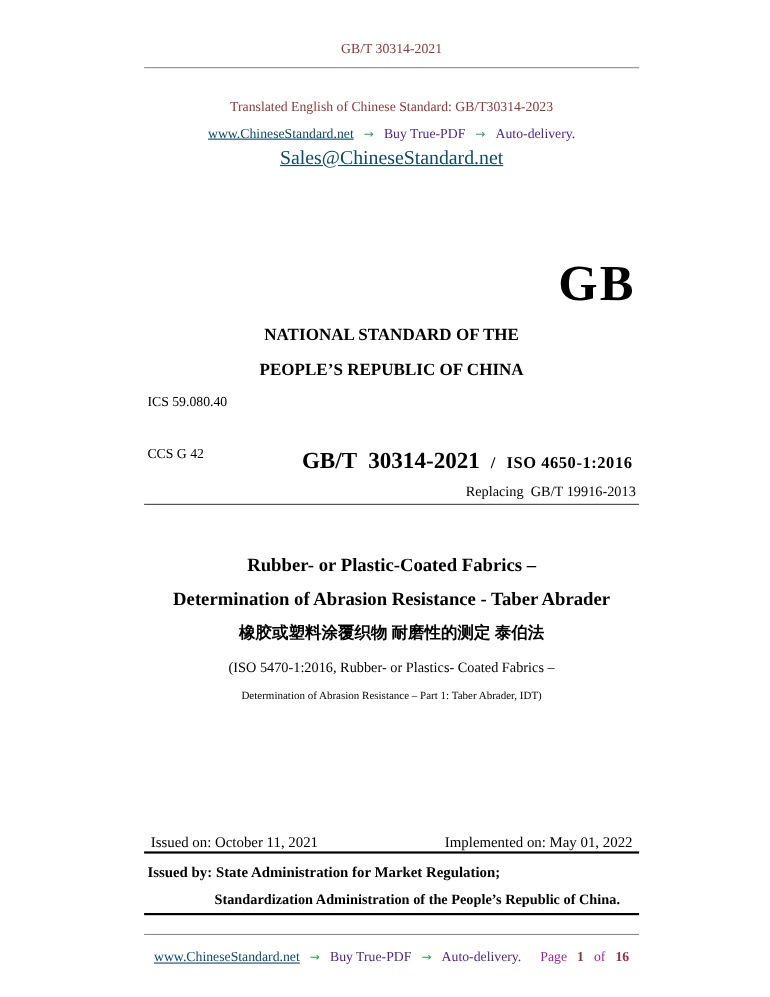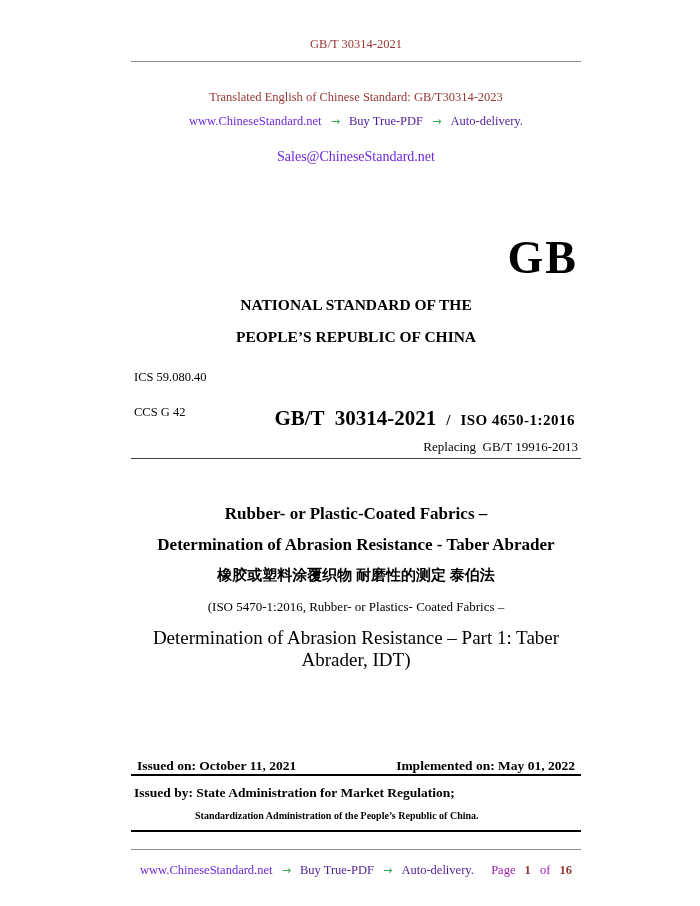--- a/index.html
+++ b/index.html
@@ -12,57 +12,57 @@
     font-family:"Liberation Serif","DejaVu Serif",serif;
     color:#000;
     overflow:hidden;
   }
   .abs { position:absolute; }
   .content-left { left:125px; }
   .content-w { width:450px; }
   .center { text-align:center; }
   .right { text-align:right; }
   .maroon { color:#943634; }
-  .link { color:#6d28d9; cursor:pointer; }
+  .link { color:#0c4a6e; text-decoration:underline; cursor:pointer; }
   .linkplain { color:#4c1d95; }
   .arrow { color:#2fa84f; text-decoration:none; font-family:"DejaVu Sans",sans-serif; font-size:11px; }
   .pre { white-space:pre-wrap; }
 
   .hdr-doc { top:28px; font-size:12.5px; }
   .hdr-rule { top:55px; border-top:1px solid #8c8c8c; height:0; }
 
   .promo1 { top:81px; font-size:12.5px; }
   .promo2 { top:105px; font-size:12.5px; }
-  .promo3 { top:140px; font-size:14px; }
+  .promo3 { top:124px; font-size:18px; }
 
   .gb-logo { top:222px; font-size:46px; font-weight:bold; letter-spacing:2px; }
 
   .nat1 { top:287px; font-size:15.5px; font-weight:bold; }
   .nat2 { top:319px; font-size:15.5px; font-weight:bold; }
 
-  .ics { top:349px; font-size:12.5px;margin-top:12px; }
+  .ics { top:349px; font-size:12.5px; }
   .ccs { top:396px; font-size:12.5px; }
 
   .stdnum { top:397px; }
   .stdnum .main { font-size:21px; font-weight:bold; }
   .stdnum .sep  { font-size:15px; font-weight:bold; }
   .stdnum .iso  { font-size:15px; font-weight:bold; letter-spacing:0.5px; }
   .replacing { top:430px; font-size:13px; }
   .mid-rule { top:452px; border-top:1px solid #404040; height:0; }
 
   .title1 { top:495px; font-size:17px; font-weight:bold; }
   .title2 { top:526px; font-size:17px; font-weight:bold; }
   .title-zh { top:557px; font-size:15px; font-weight:bold; }
   .iso1 { top:590px; font-size:13px; }
-  .iso2 { top:618px; font-size:19px; }
+  .iso2 { top:618px; font-size:10px; }
 
-  .issue-row { top:746px; display:flex; justify-content:space-between; font-size:13.5px; font-weight:bold; }
+  .issue-row { top:746px; display:flex; justify-content:space-between; font-size:13.5px; font-weight:normal; }
   .thick1 { top:768px; border-top:2px solid #000; height:0; }
   .issued-by1 { top:776px; font-size:13.5px; font-weight:bold; }
-  .issued-by2 { top:801px; left:186px; font-size:10px; font-weight:bold; }
+  .issued-by2 { top:801px; left:186px; font-size:13px; font-weight:bold; }
   .thick2 { top:824px; border-top:2px solid #000; height:0; }
 
   .foot-rule { top:843px; border-top:1px solid #8c8c8c; height:0; }
   .foot-row { top:851px; display:flex; justify-content:space-between; font-size:12.5px; align-items:baseline; }
   .pagegray { color:#a21caf; }
   .pagenum { color:#943634; font-weight:bold; }
 </style>
 </head>
 <body>
 

